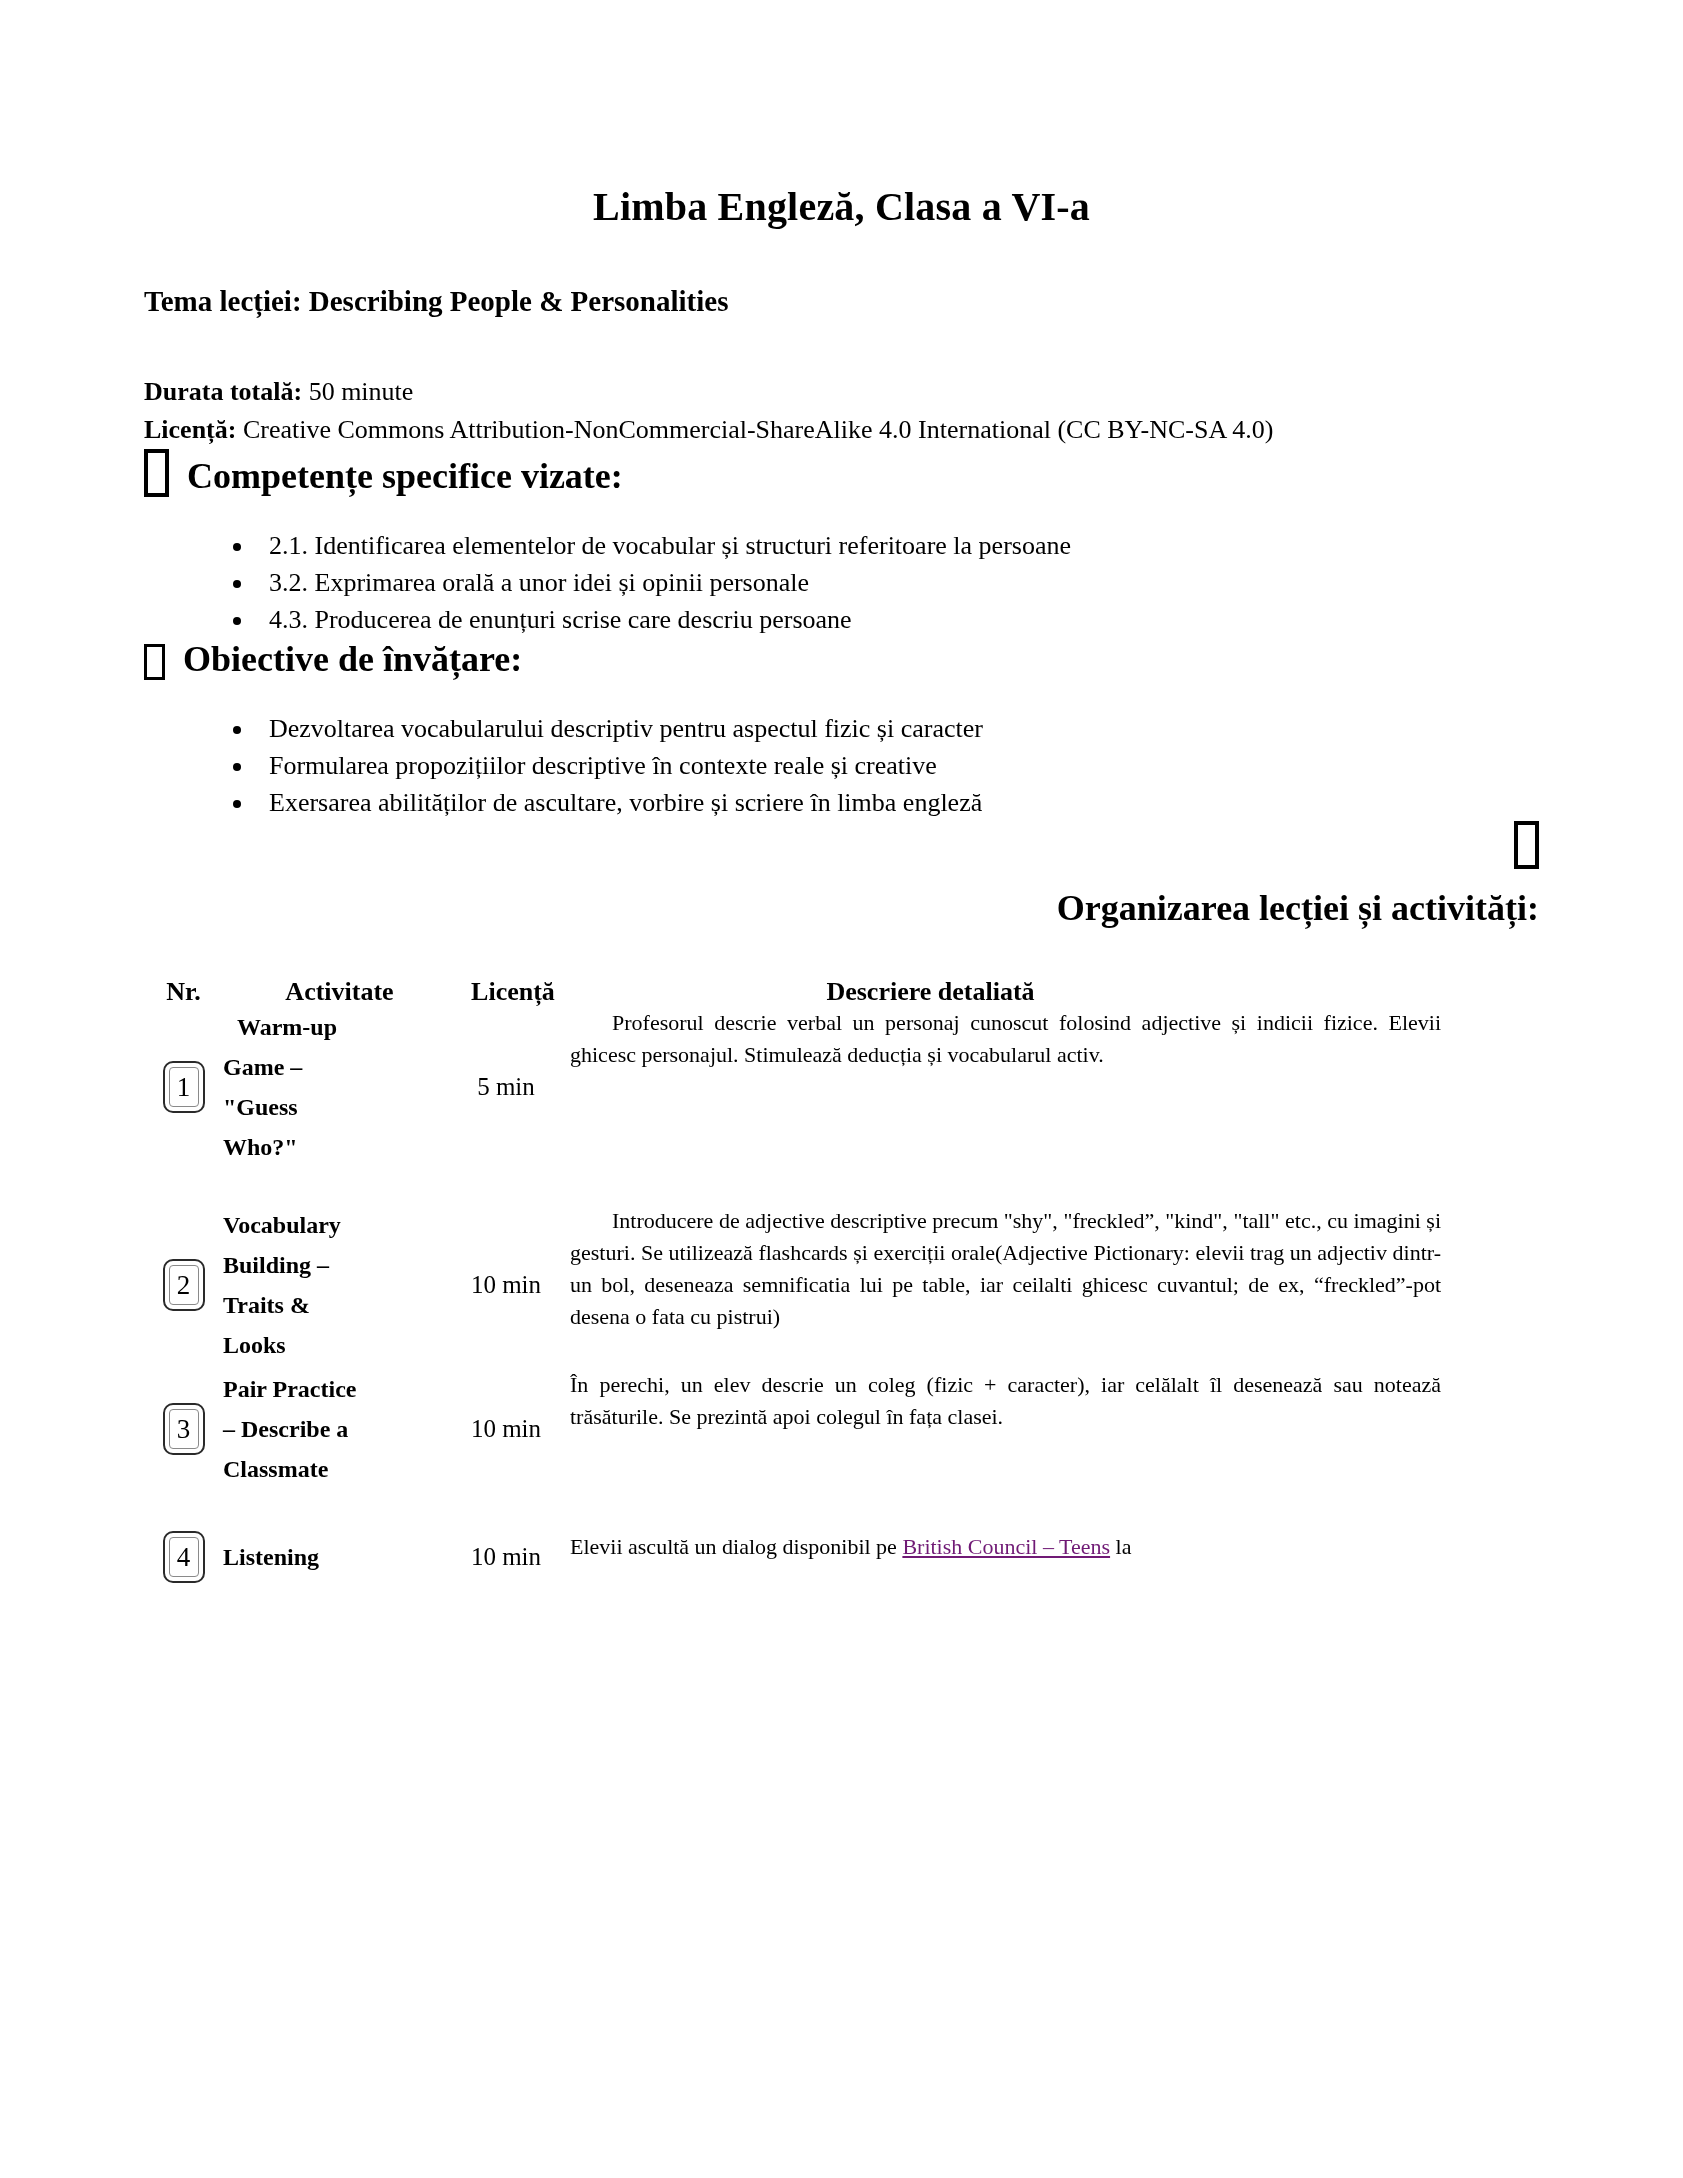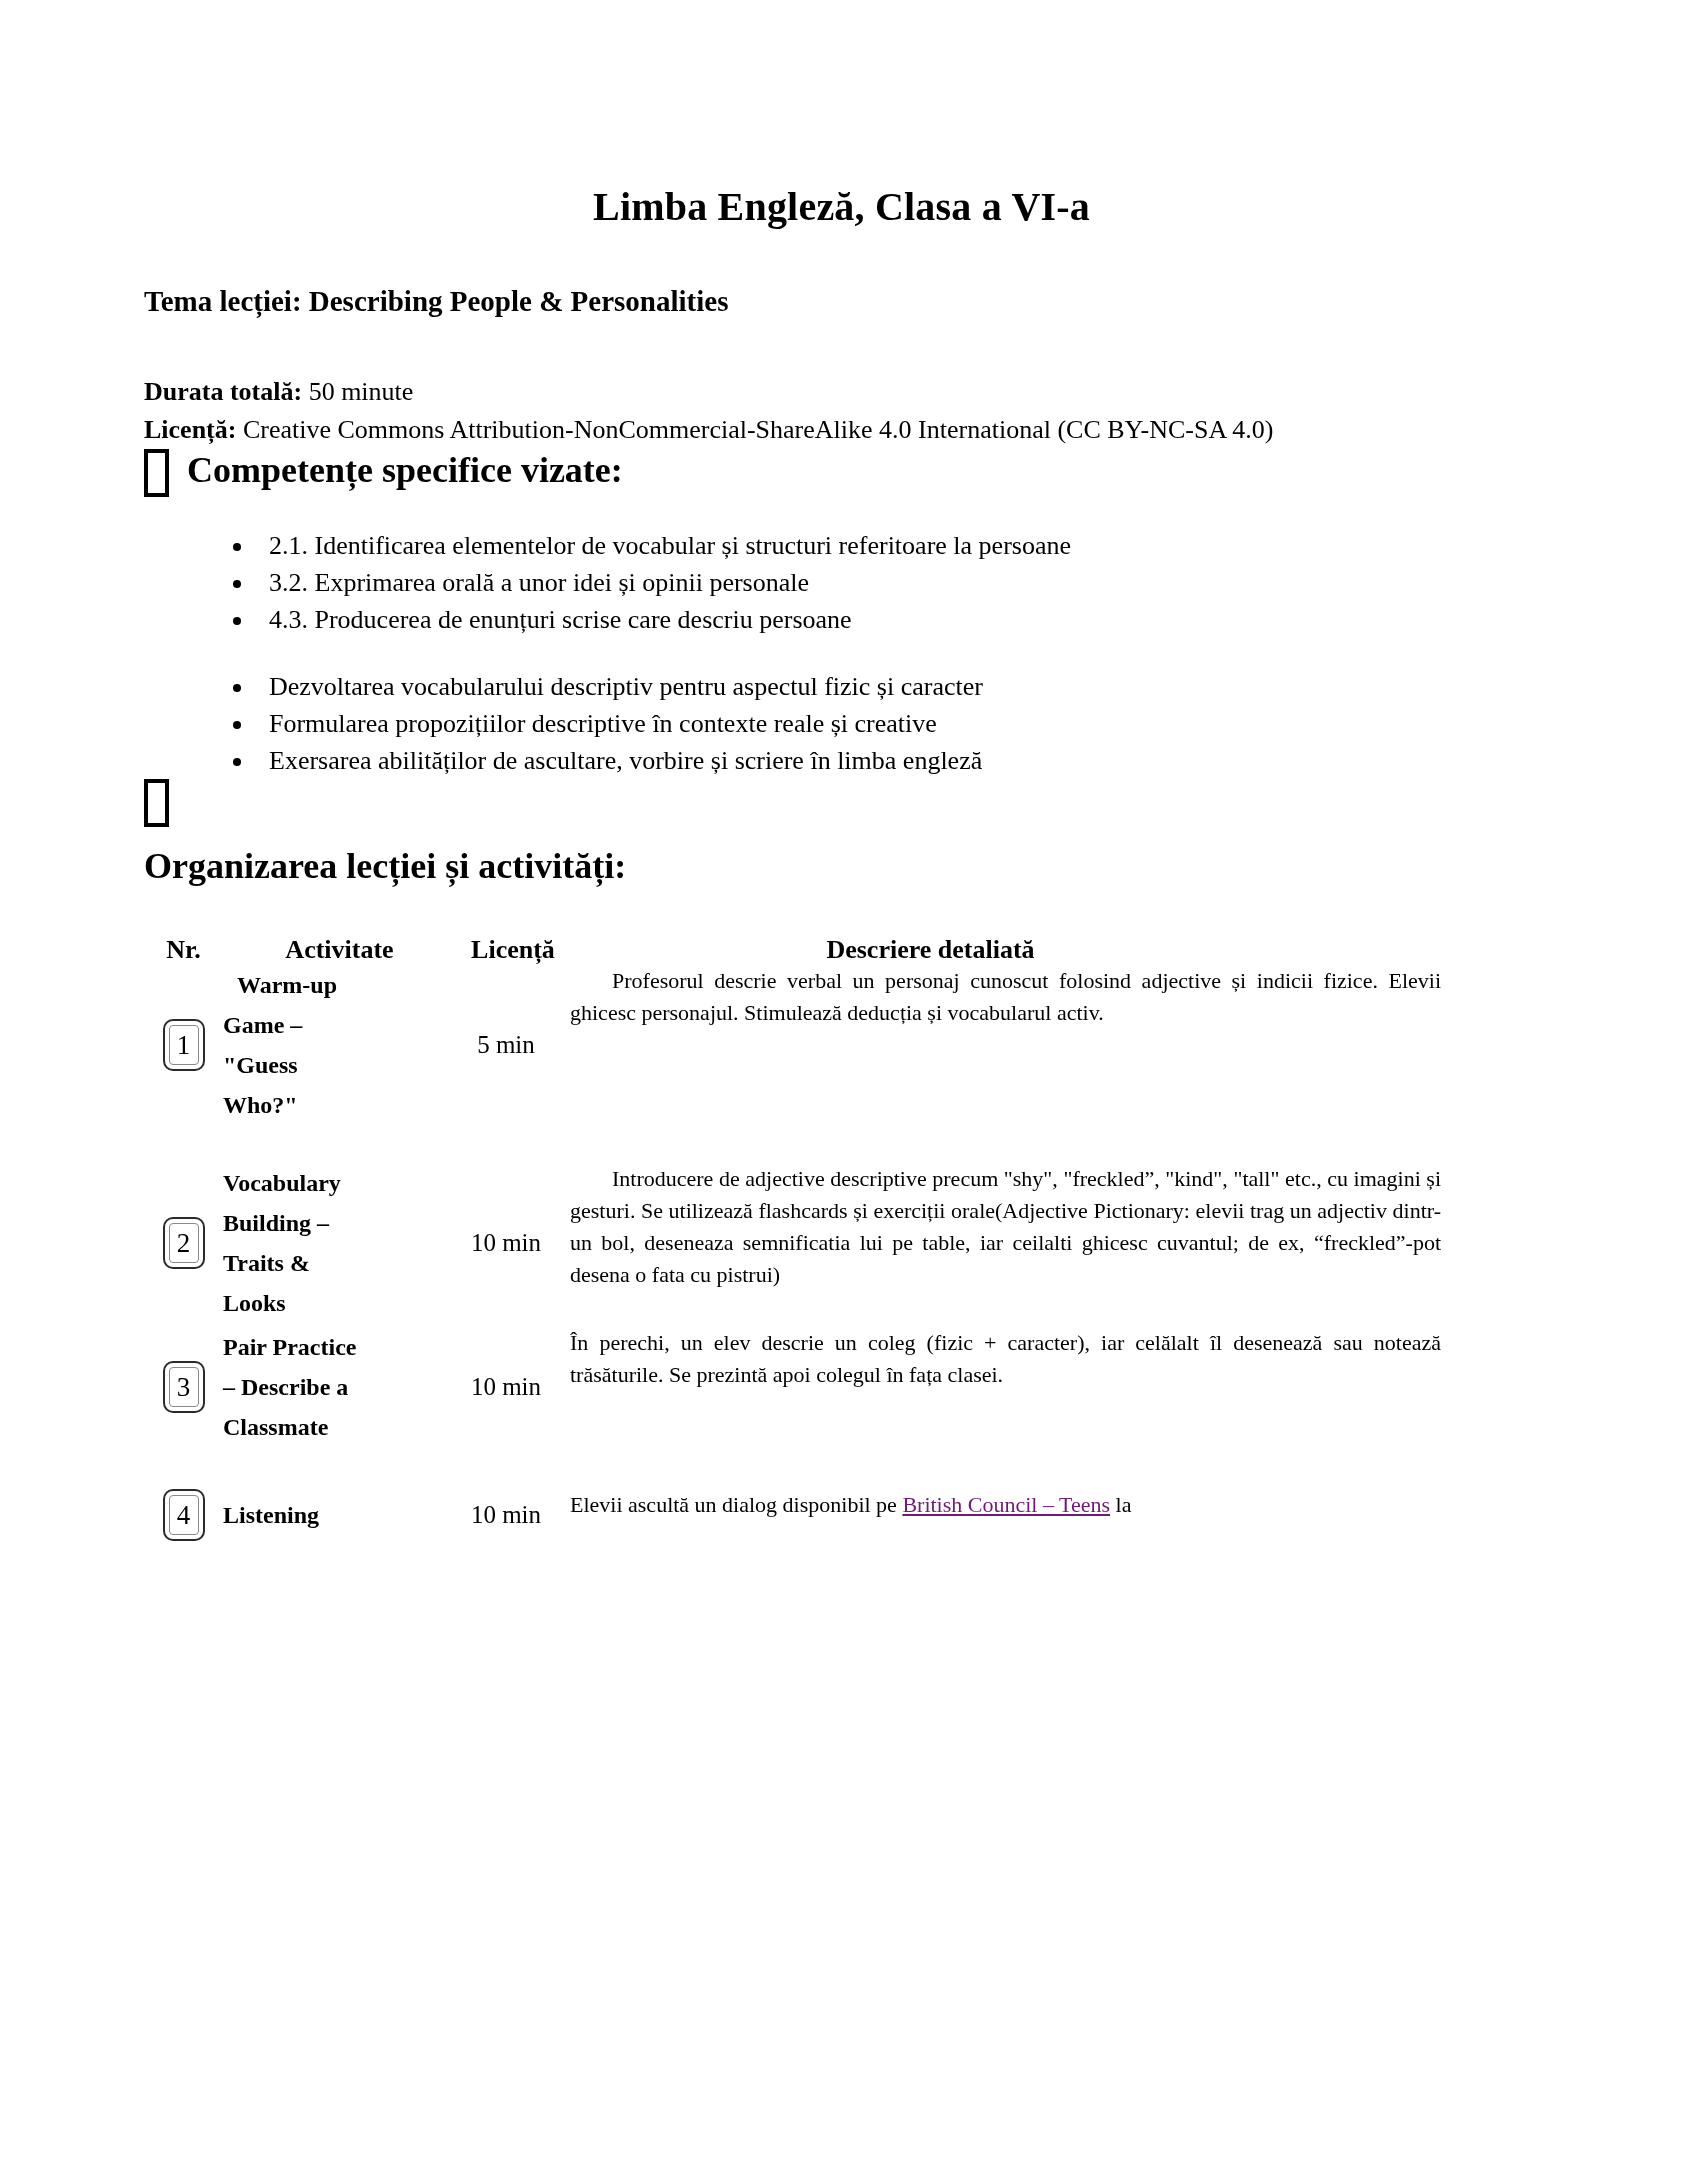--- a/index.html
+++ b/index.html
@@ -24,21 +24,21 @@
   }
   h2.doc-subtitle {
     font-size: 29px;
     font-weight: bold;
     margin: 55px 0 0 0;
   }
   .meta-block { margin-top: 55px; font-size: 26px; line-height: 38px; max-width: 1406px; }
   .meta-block b { font-weight: bold; }
   h3.sec {
     display: flex;
-    align-items: flex-start;
+    align-items: flex-end;
     gap: 18px;
     font-size: 36px;
     font-weight: bold;
     margin: 0;
   }
   .sec-1 { margin-top: 91px; }
   .sec-2 { margin-top: 121px; gap: 24px; }
   .sec-3 { margin-top: 127px; flex-direction: column; }
   .tofu {
     display: inline-block;
@@ -118,20 +118,24 @@
   <h3 class="sec sec-1">
     <span class="tofu tall"></span>
     <span>Competențe specifice vizate:</span>
   </h3>
   <ul class="blist">
     <li>2.1. Identificarea elementelor de vocabular și structuri referitoare la persoane</li>
     <li>3.2. Exprimarea orală a unor idei și opinii personale</li>
     <li>4.3. Producerea de enunțuri scrise care descriu persoane</li>
   </ul>
 
+  <h3 class="sec sec-2">
+    <span class="tofu small"></span>
+    <span>Obiective de învățare:</span>
+  </h3>
   <ul class="blist">
     <li>Dezvoltarea vocabularului descriptiv pentru aspectul fizic și caracter</li>
     <li>Formularea propozițiilor descriptive în contexte reale și creative</li>
     <li>Exersarea abilităților de ascultare, vorbire și scriere în limba engleză</li>
   </ul>
 
   <h3 class="sec sec-3">
     <span class="tofu tall"></span>
     <span>Organizarea lecției și activități:</span>
   </h3>

